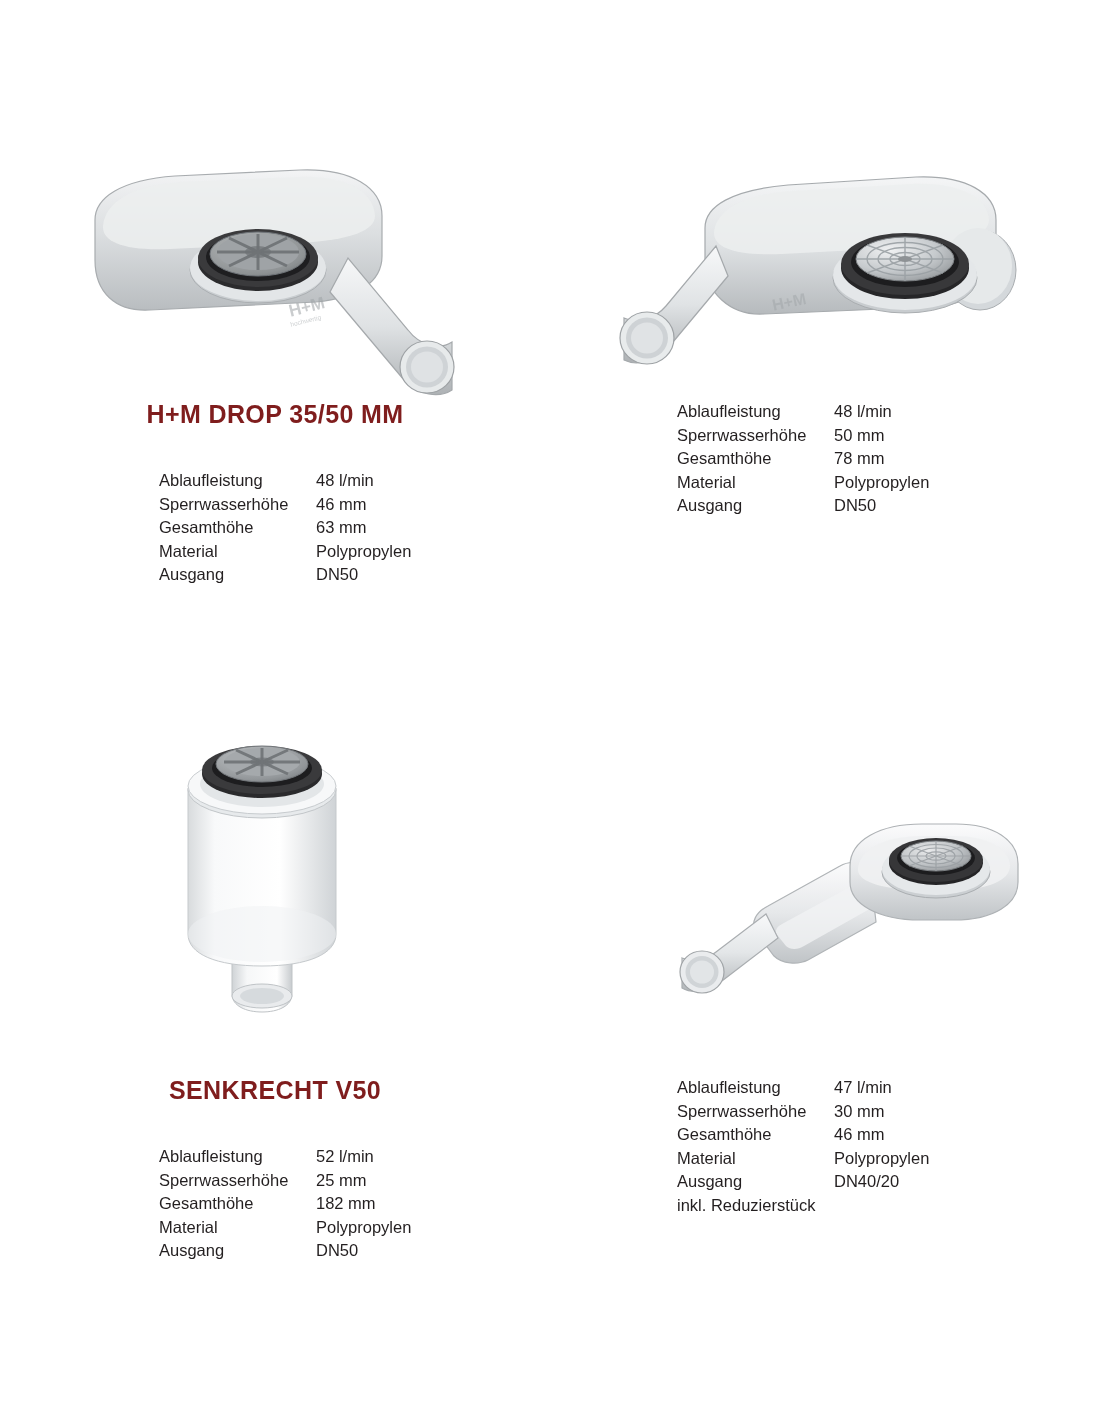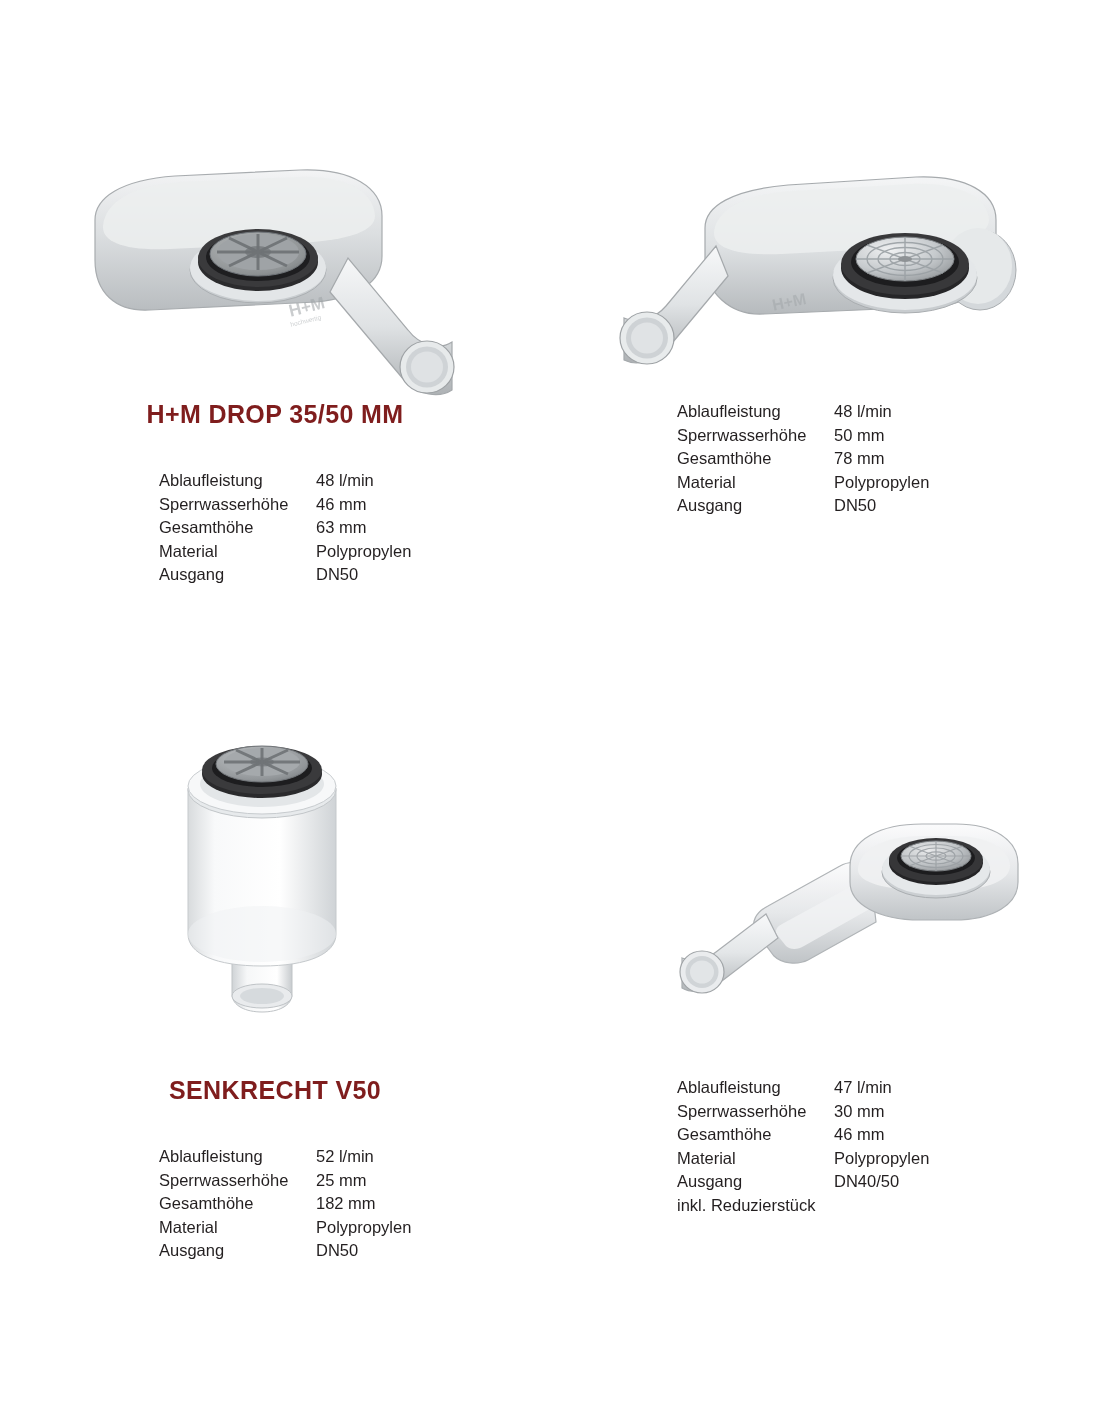--- a/index.html
+++ b/index.html
@@ -396,21 +396,21 @@
         <div class="spec-row">
           <span class="spec-label">Gesamthöhe</span>
           <span class="spec-value">46 mm</span>
         </div>
         <div class="spec-row">
           <span class="spec-label">Material</span>
           <span class="spec-value">Polypropylen</span>
         </div>
         <div class="spec-row">
           <span class="spec-label">Ausgang</span>
-          <span class="spec-value">DN40/50</span>
+          <span class="spec-value">DN40/20</span>
         </div>
         <div class="spec-row">
           <span class="spec-note">inkl. Reduzierstück</span>
         </div>
       </div>
     </div>
 
   </div>
 </div>
 

